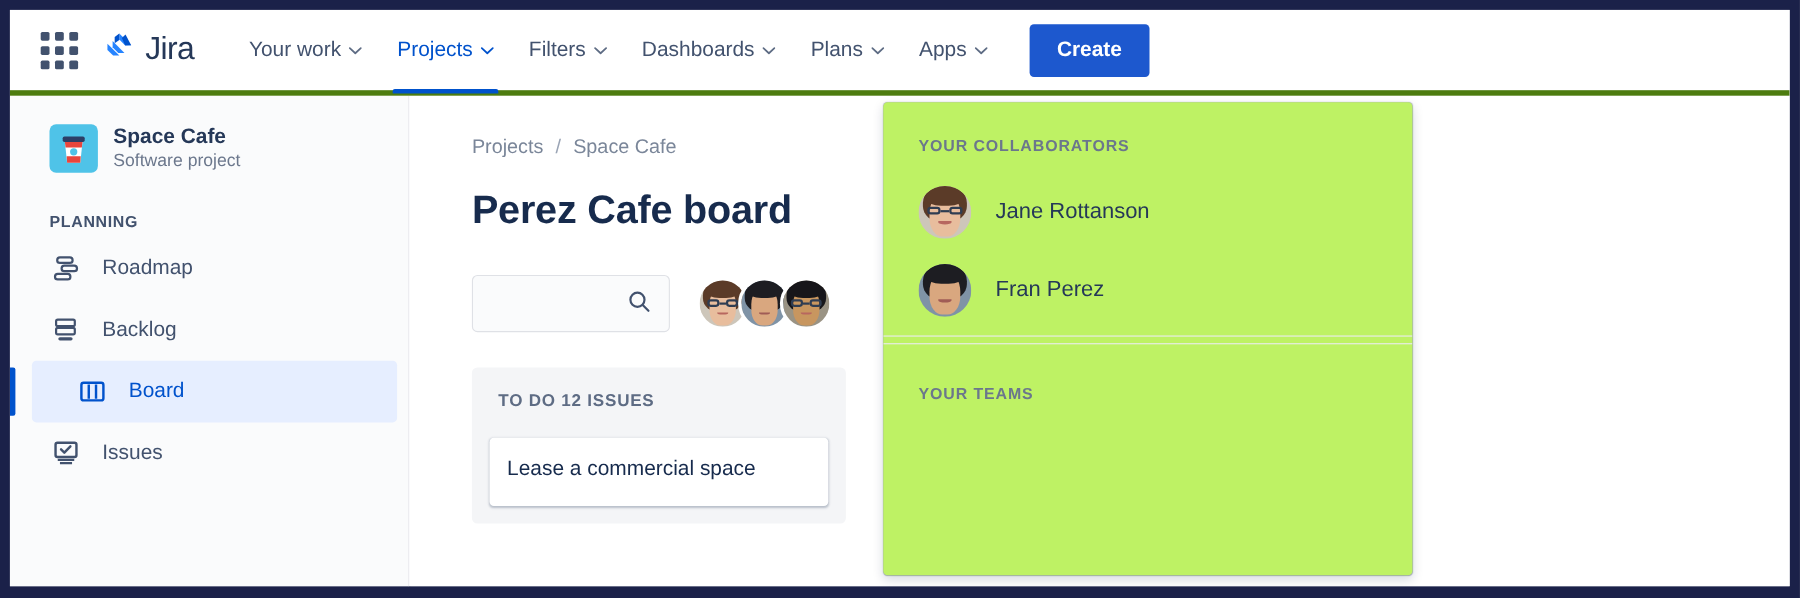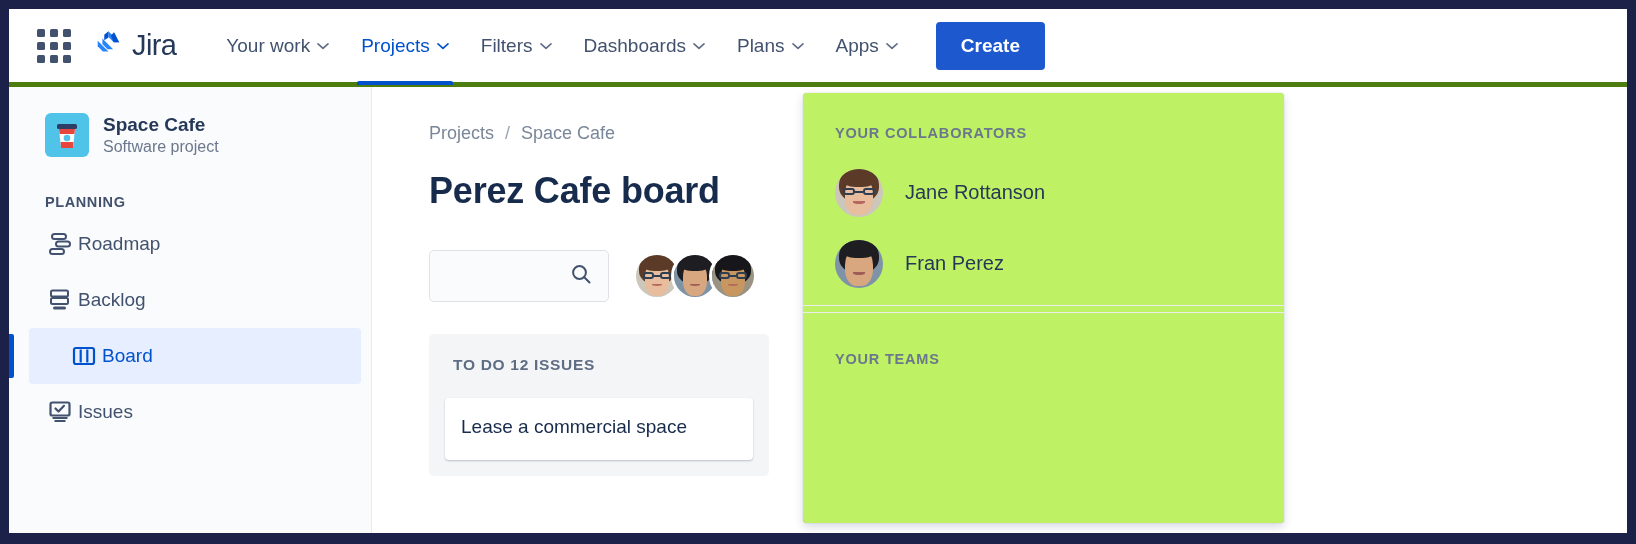--- a/index.html
+++ b/index.html
@@ -153,21 +153,21 @@
     padding: 0 0 0 36px;
     margin-top: 36px;
     margin-bottom: 6px;
   }
 
   .nav-list { margin-top: 6px; }
   .nav-row {
     position: relative;
     display: flex;
     align-items: center;
-    gap: 3px;
+    gap: 18px;
     height: 56px;
     margin: 0 10px 0 20px;
     padding-left: 16px;
     border-radius: 4px;
     cursor: pointer;
     color: #42526e;
     font-size: 19px;
   }
   .nav-row.selected {
     background: #e6eeff;

